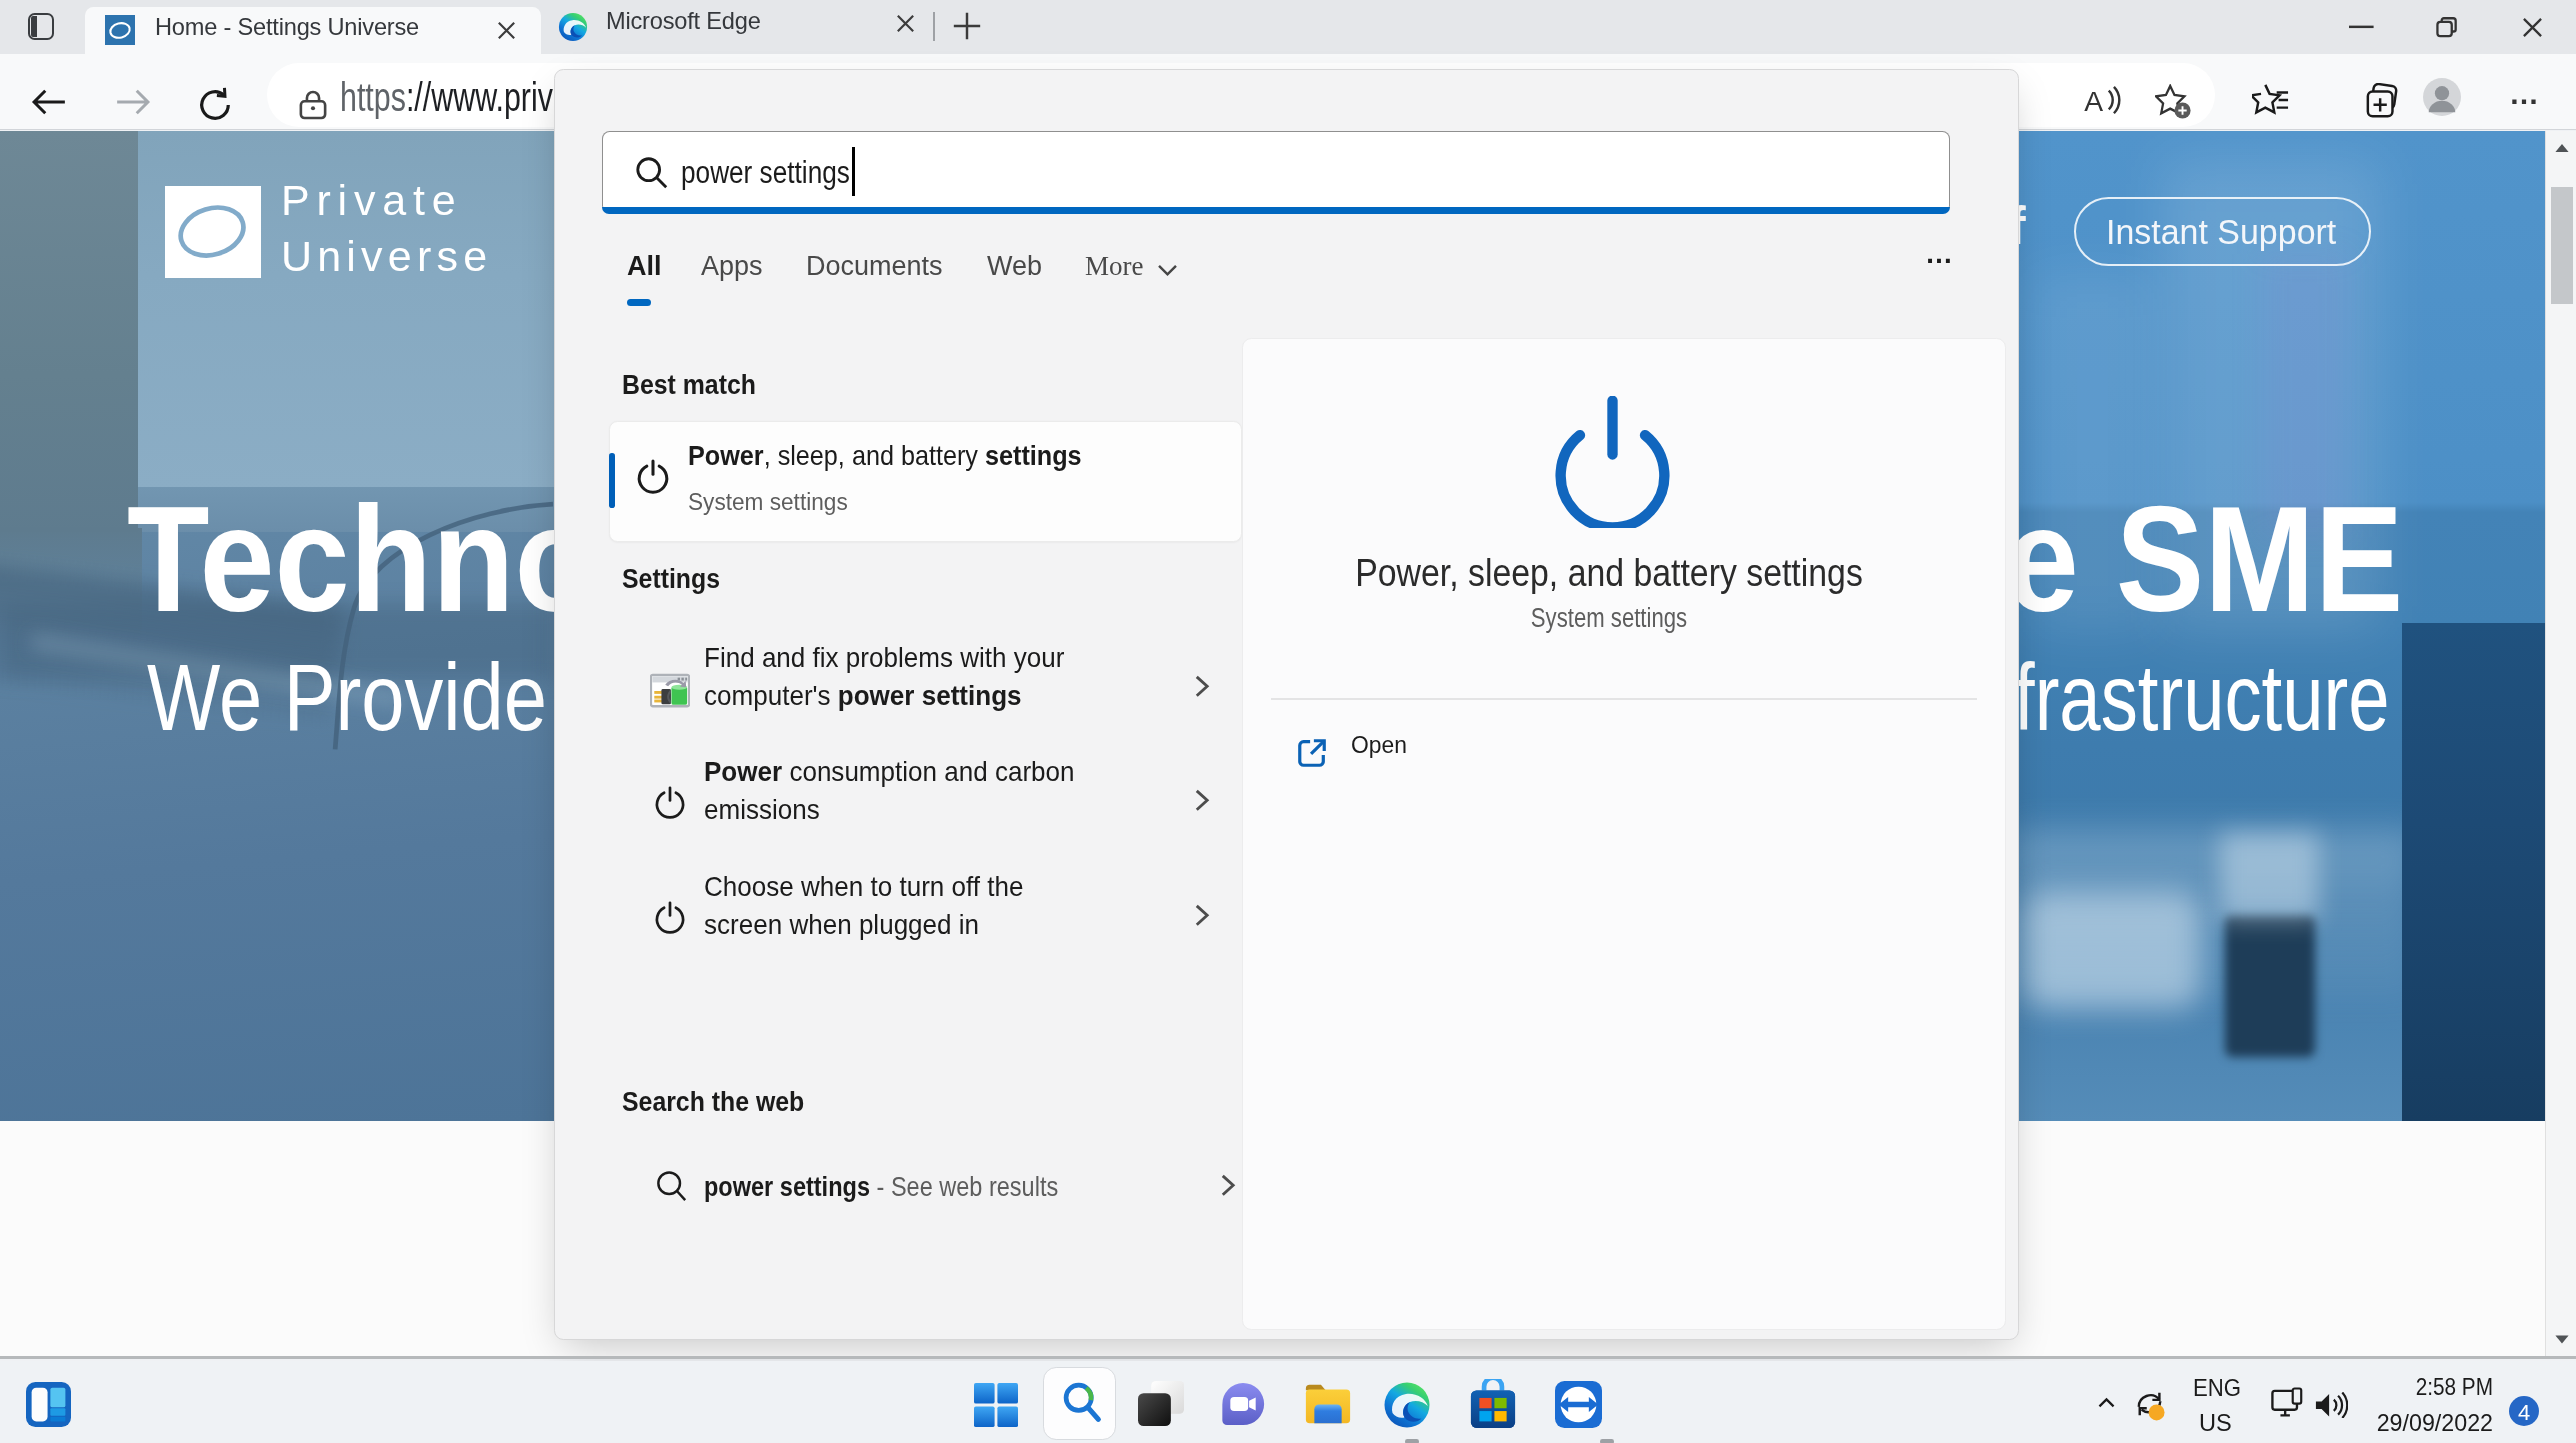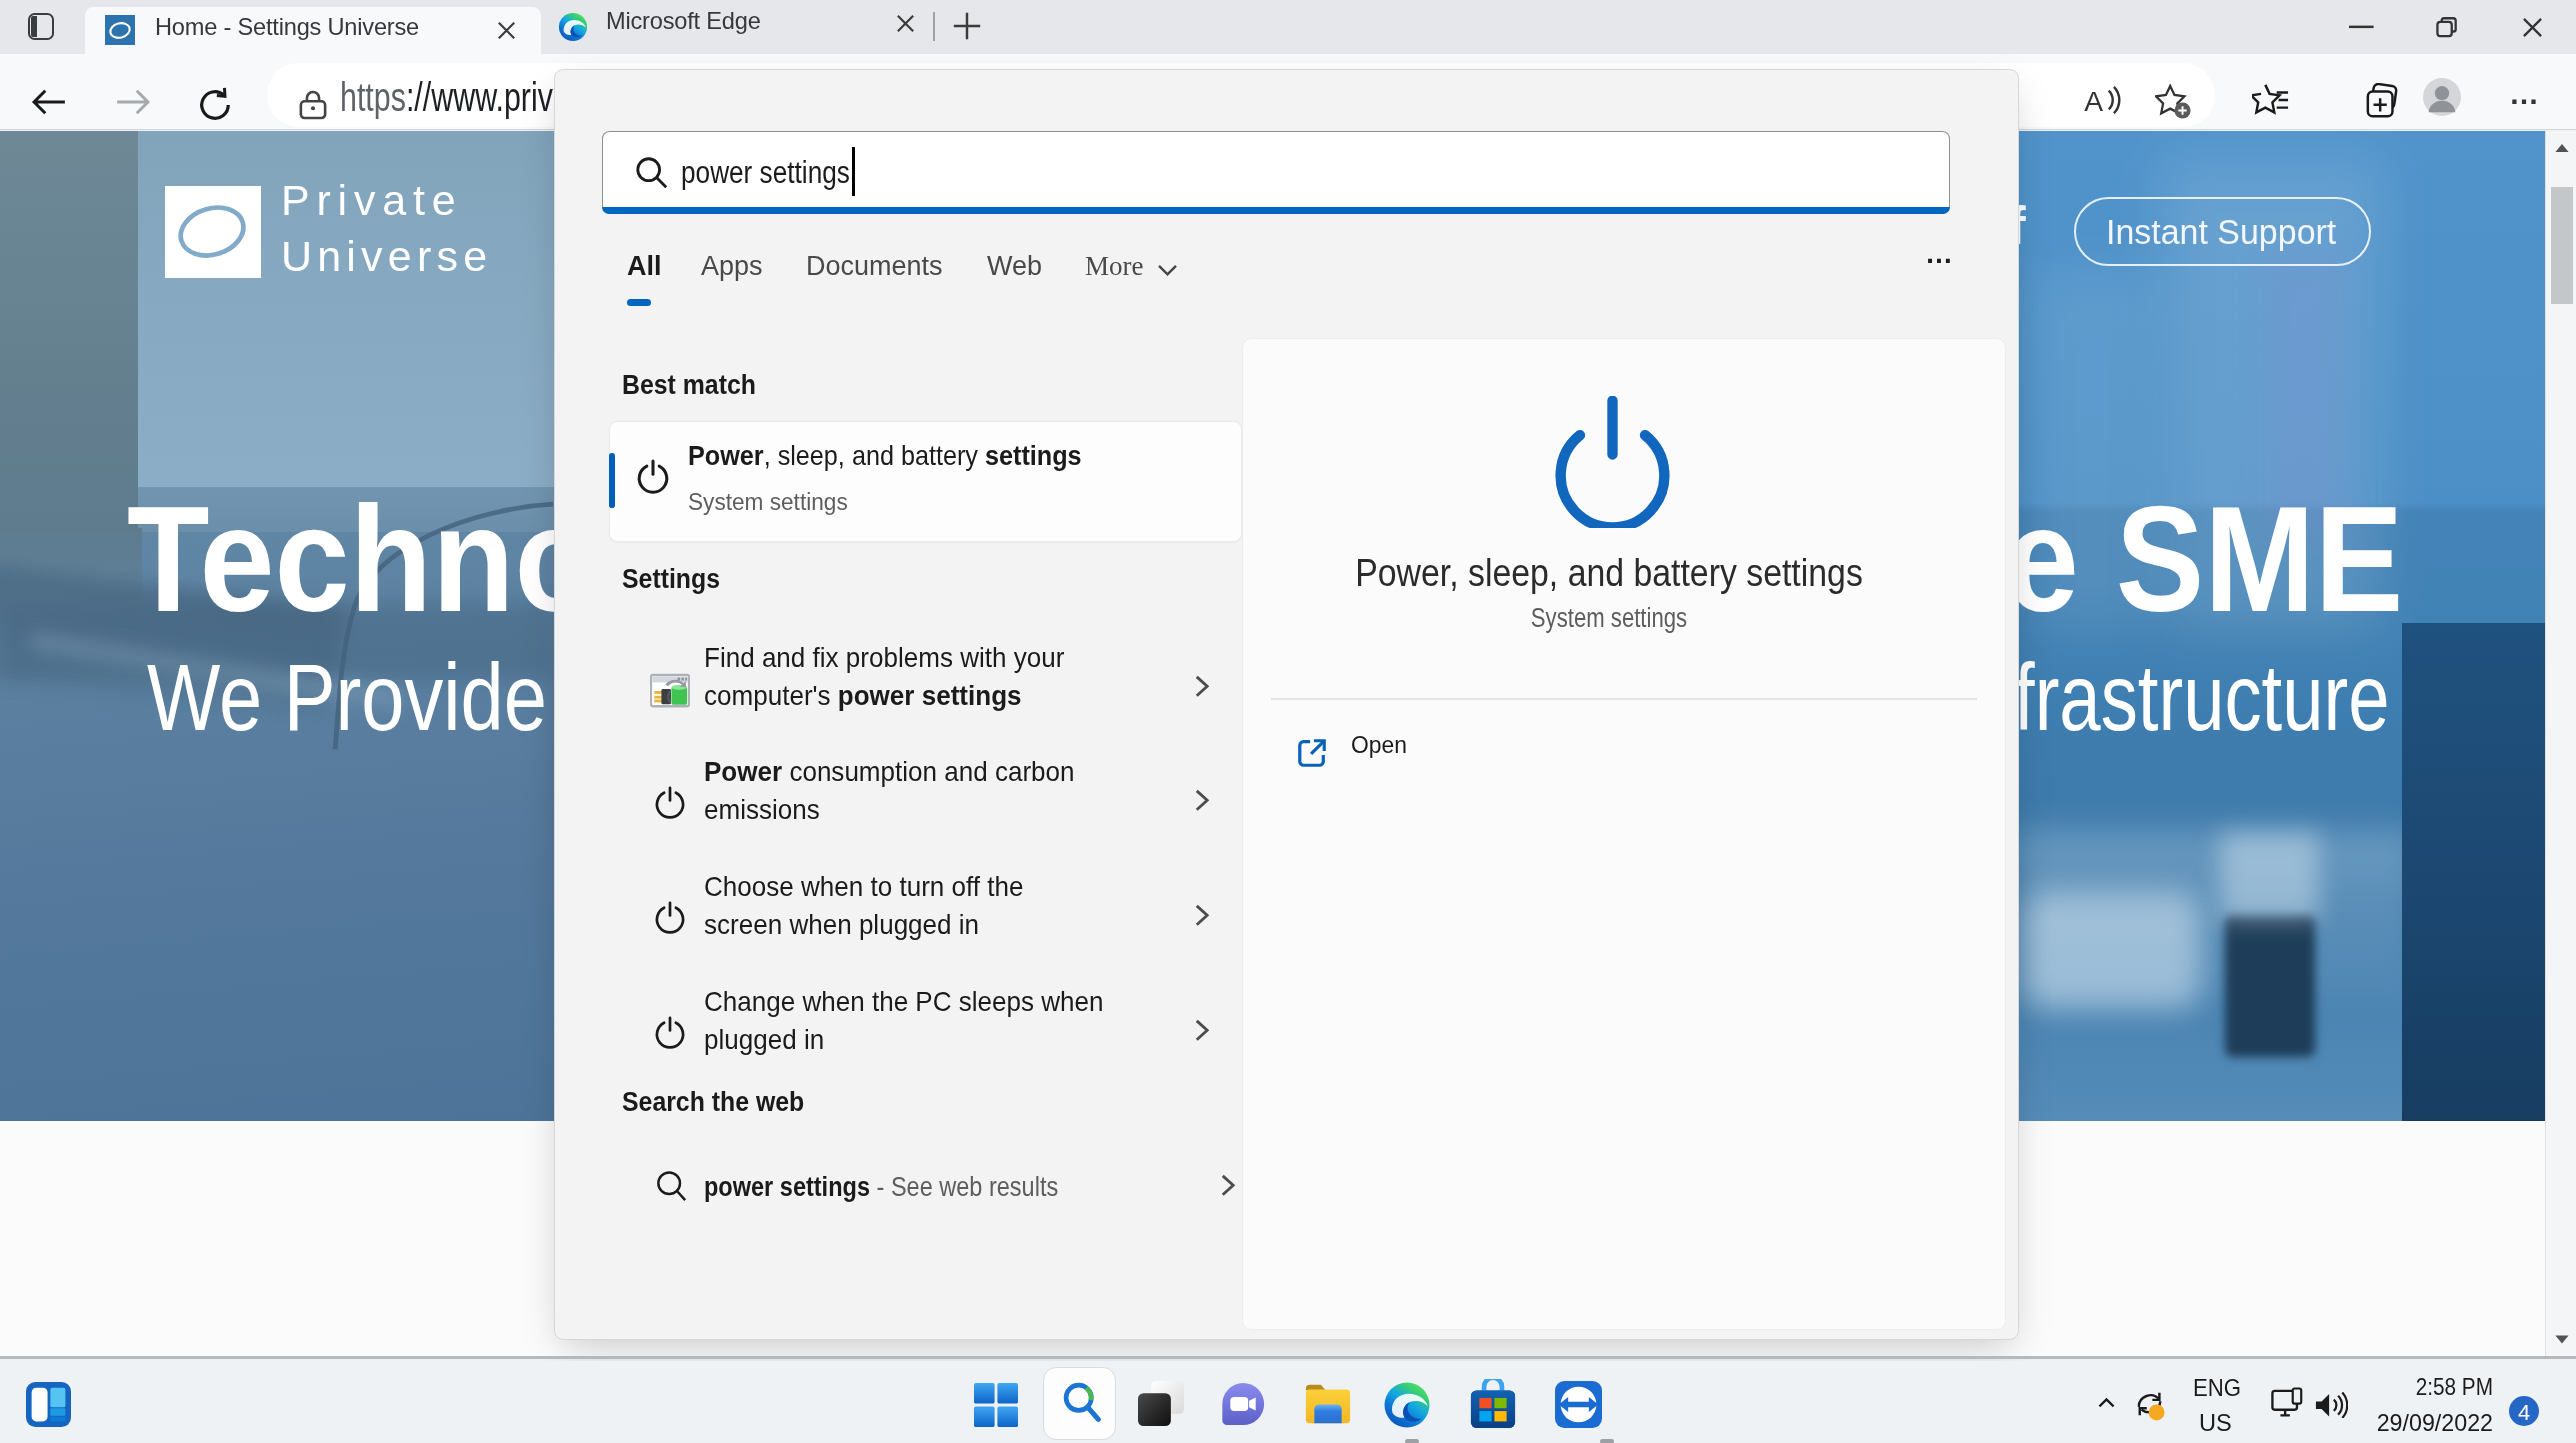--- a/index.html
+++ b/index.html
@@ -297,31 +297,20 @@
     <svg class="abs" style="left:25.5px;top:38px;" width="36" height="36" viewBox="0 0 40 40">
         <path d="M13.5 7.5 a14.5 14.5 0 1 0 13 0" fill="none" stroke="#1b1b1b" stroke-width="3" stroke-linecap="round"></path>
         <path d="M20 2 V16" stroke="#1b1b1b" stroke-width="3" stroke-linecap="round"></path>
       </svg>
     <div class="itemtitle abs" style="left:78px;top:7.6px;transform:scaleX(0.93);transform-origin:left;">Choose when to turn off the</div>
     <div class="itemtitle abs" style="left:78px;top:46px;transform:scaleX(0.93);transform-origin:left;">screen when plugged in</div>
     <svg class="chev abs" style="left:565px;top:40px;" width="21" height="24.6" viewBox="0 0 22 26">
         <path d="M6 3 L17 13 L6 23" fill="none" stroke="#4c4c4c" stroke-width="3"></path>
       </svg>
   </div>
-  <div class="listitem" style="top:908px;height:118px;">
-    <svg class="abs" style="left:25.5px;top:38px;" width="36" height="36" viewBox="0 0 40 40">
-        <path d="M13.5 7.5 a14.5 14.5 0 1 0 13 0" fill="none" stroke="#1b1b1b" stroke-width="3" stroke-linecap="round"></path>
-        <path d="M20 2 V16" stroke="#1b1b1b" stroke-width="3" stroke-linecap="round"></path>
-      </svg>
-    <div class="itemtitle abs" style="left:78px;top:7.6px;transform:scaleX(0.93);transform-origin:left;">Change when the PC sleeps when</div>
-    <div class="itemtitle abs" style="left:78px;top:46px;transform:scaleX(0.93);transform-origin:left;">plugged in</div>
-    <svg class="chev abs" style="left:565px;top:40px;" width="21" height="24.6" viewBox="0 0 22 26">
-        <path d="M6 3 L17 13 L6 23" fill="none" stroke="#4c4c4c" stroke-width="3"></path>
-      </svg>
-  </div>
 
   <div class="sechead" style="top:1017px;">Search the web</div>
 
   <div class="listitem" style="top:1084px;height:66px;">
     <svg class="abs" style="left:30px;top:16px;" width="32" height="34" viewBox="0 0 34 36">
         <circle cx="14" cy="14" r="11.5" fill="none" stroke="#1b1b1b" stroke-width="2.6"></circle>
         <path d="M22 22 L31 32" stroke="#1b1b1b" stroke-width="2.6"></path>
       </svg>
     <div class="itemtitle abs" style="left:78px;top:17px;transform:scaleX(0.84);transform-origin:left;"><b>power settings</b> <span style="color:#5d5d5d;">- See web results</span></div>
     <svg class="chev abs" style="left:591px;top:19px;" width="21" height="24.6" viewBox="0 0 22 26">

